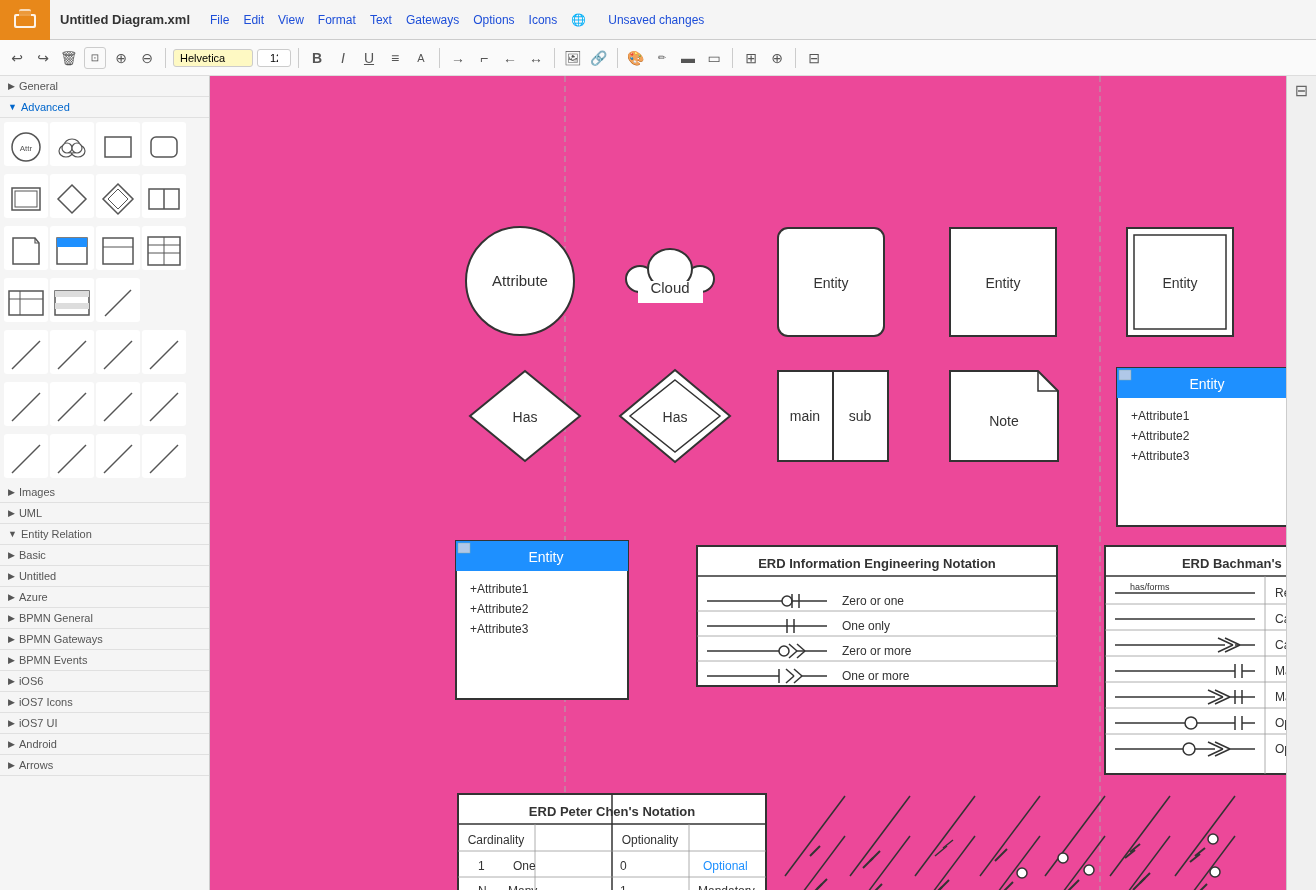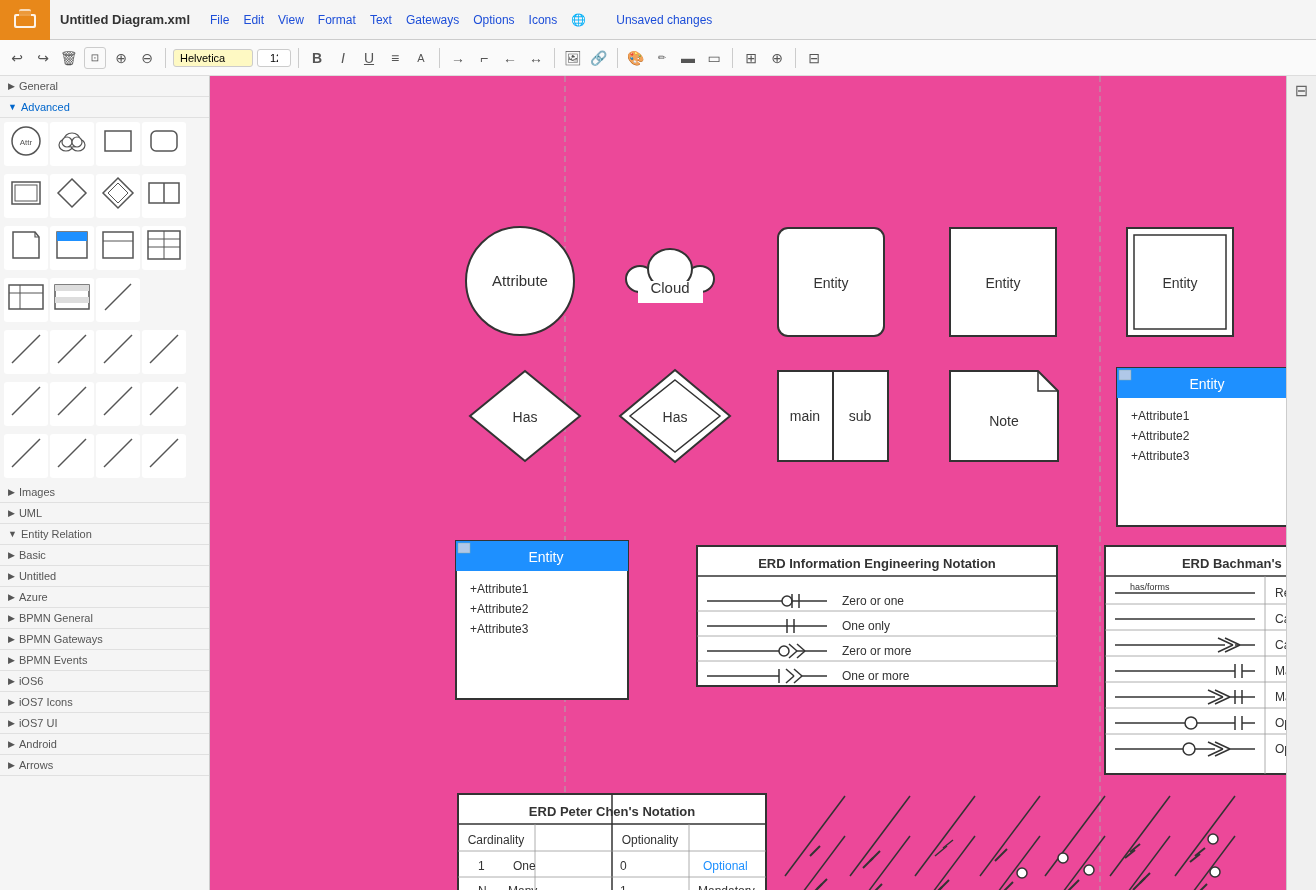--- a/index.html
+++ b/index.html
@@ -6,39 +6,39 @@
     body { font-family: 'Helvetica Neue', Helvetica, Arial, sans-serif; font-size: 12px; background: #f0f0f0; overflow: hidden; }
 
     
     #topbar { display: flex; align-items: center; background: #f5f5f5; border-bottom: 1px solid #ccc; height: 40px; }
     #app-icon { width: 50px; height: 40px; background: #e8881a; display: flex; align-items: center; justify-content: center; flex-shrink: 0; }
     #app-icon svg { width: 28px; height: 28px; }
     #title-area { display: flex; flex-direction: column; padding: 2px 10px; flex-shrink: 0; }
     #title-area .title { font-size: 13px; font-weight: 700; color: #333; }
     #menu-bar { display: flex; align-items: center; gap: 2px; padding: 0 4px; }
     #menu-bar span { padding: 2px 6px; font-size: 12px; color: #1d4ed8; cursor: pointer; }
-    #unsaved { color: #999; font-size: 11px; margin-left: 16px; }
+    #unsaved { color: #999; font-size: 11px; margin-left: 8px; }
 
     
     #toolbar { display: flex; align-items: center; height: 36px; background: #fafafa; border-bottom: 1px solid #ddd; padding: 0 6px; gap: 4px; }
     .tb-btn { width: 22px; height: 22px; display: flex; align-items: center; justify-content: center; cursor: pointer; border-radius: 3px; font-size: 14px; color: #555; border: none; background: transparent; }
     .tb-sep { width: 1px; height: 20px; background: #ccc; margin: 0 3px; }
     .font-name { border: 1px solid #ccc; border-radius: 3px; padding: 2px 6px; font-size: 11px; width: 80px; background: #fef9c3; }
     .font-size { border: 1px solid #ccc; border-radius: 3px; padding: 2px 12px; font-size: 11px; width: 34px; background: white; text-align: center; }
 
     
     #main { display: flex; height: calc(890px - 76px); }
 
     
     #sidebar { width: 210px; background: #f5f5f5; border-right: 1px solid #ccc; overflow-y: auto; flex-shrink: 0; }
     .sidebar-section { padding: 4px 8px; font-size: 11px; color: #555; cursor: pointer; border-bottom: 1px solid #e0e0e0; display: flex; align-items: center; gap: 4px; }
     .sidebar-section.active { color: #0066cc; font-weight: 500; }
     .sidebar-section .caret { font-size: 9px; }
     .sidebar-shapes { display: flex; flex-wrap: wrap; padding: 4px; gap: 2px; }
-    .shape-item { width: 44px; height: 44px; display: flex; align-items: flex-start; justify-content: center; cursor: pointer; border: 1px solid transparent; border-radius: 3px; background: white; }
+    .shape-item { width: 44px; height: 44px; display: flex; align-items: flex-end; justify-content: center; cursor: pointer; border: 1px solid transparent; border-radius: 3px; background: white; }
     .shape-item svg { width: 36px; height: 36px; }
 
     
     #canvas-area { flex: 1; background: #ec4899; position: relative; overflow: hidden; }
     #canvas { position: absolute; top: 0; left: 0; width: 100%; height: 100%; }
     .grid-bg { background-image: radial-gradient(circle, #ccc 1px, transparent 1px); background-size: 10px 10px; }
 
     .right-panel { width: 30px; background: #f0f0f0; border-left: 1px solid #ccc; display: flex; flex-direction: column; align-items: center; padding: 5px 0; gap: 5px; }
   </style>
 </head>

